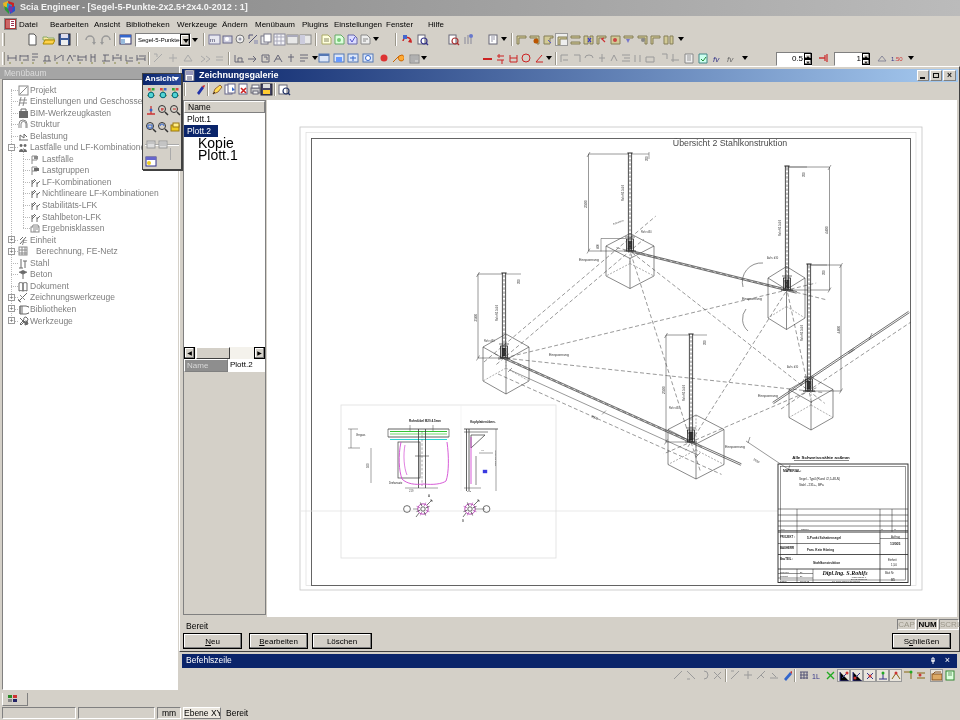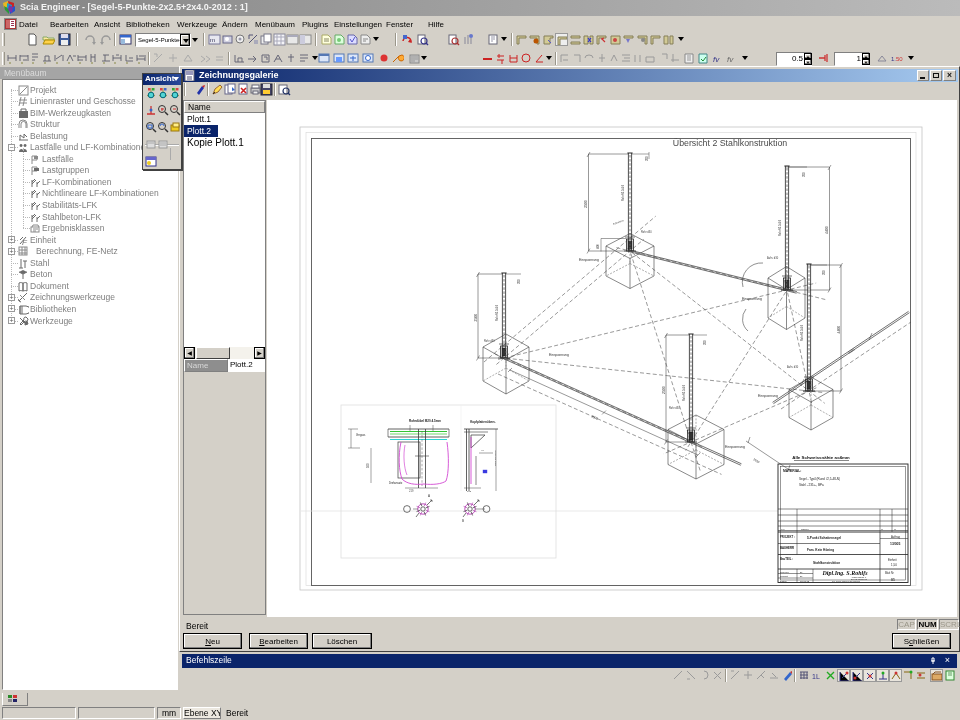--- a/index.html
+++ b/index.html
@@ -410,21 +410,21 @@
         <div class="abs" style="left:8px;top:9.5px;width:7px;height:1px;background-image:repeating-linear-gradient(to right,#b8b8b8 0 1px,transparent 1px 2px)"></div>
         <div class="abs" style="left:15px;top:4.5px;width:11px;height:11px"><svg width="11" height="11" viewBox="0 0 11 11">
             <rect x="1" y="1" width="9" height="9" fill="none" stroke="#8a8a8a"></rect>
             <path d="M2 9 L9 2" stroke="#8a8a8a"></path>
           </svg></div>
         <div class="abs" style="left:27px;top:4.5px;white-space:nowrap">Projekt</div>
         <div class="abs" style="left:8px;top:21.05px;width:7px;height:1px;background-image:repeating-linear-gradient(to right,#b8b8b8 0 1px,transparent 1px 2px)"></div>
         <div class="abs" style="left:15px;top:16.05px;width:11px;height:11px"><svg width="11" height="11" viewBox="0 0 11 11">
             <path d="M3 1 l-2 9 M7 1 l-2 9 M1 4 h8 M1 7 h8" stroke="#8a8a8a"></path>
           </svg></div>
-        <div class="abs" style="left:27px;top:16.05px;white-space:nowrap">Linienraster und Geschosse</div>
+        <div class="abs" style="left:27px;top:16.05px;white-space:nowrap">Einstellungen und Geschosse</div>
         <div class="abs" style="left:8px;top:32.6px;width:7px;height:1px;background-image:repeating-linear-gradient(to right,#b8b8b8 0 1px,transparent 1px 2px)"></div>
         <div class="abs" style="left:15px;top:27.6px;width:11px;height:11px"><svg width="11" height="11" viewBox="0 0 11 11">
             <rect x="1" y="3" width="9" height="7" fill="#6a6a6a"></rect>
             <path d="M3 3 v-2 h5 v2" stroke="#6a6a6a" fill="none"></path>
           </svg></div>
         <div class="abs" style="left:27px;top:27.6px;white-space:nowrap">BIM-Werkzeugkasten</div>
         <div class="abs" style="left:8px;top:44.150000000000006px;width:7px;height:1px;background-image:repeating-linear-gradient(to right,#b8b8b8 0 1px,transparent 1px 2px)"></div>
         <div class="abs" style="left:15px;top:39.150000000000006px;width:11px;height:11px"><svg width="11" height="11" viewBox="0 0 11 11">
             <path d="M1 9 v-4 a4 4 0 0 1 8 0 v4" fill="none" stroke="#8a8a8a"></path>
             <path d="M3 9 v-4 a2 2 0 0 1 5 0 v4" fill="none" stroke="#8a8a8a"></path>
@@ -604,21 +604,21 @@
           <rect x="1" y="2" width="8" height="9" fill="#fff" stroke="#667"></rect>
           <circle cx="8" cy="8" r="3" fill="none" stroke="#236" stroke-width="1.2"></circle>
           <line x1="10" y1="10" x2="12" y2="12" stroke="#236" stroke-width="1.4"></line>
         </svg></span>
     </div>
 
   <div class="abs" style="left:3px;top:33px;width:83px;height:515px;background:#fff;border:1px solid #808080">
     <div class="raised" style="height:12px;background:#d4d0c8;font-size:8.5px;line-height:11px;padding-left:3px;color:#000">Name</div>
     <div style="font-size:8.5px;color:#000;line-height:12px;padding-left:3px">Plott.1</div>
     <div style="font-size:8.5px;color:#fff;background:#0a246a;line-height:12px;padding-left:3px;width:34px">Plott.2</div>
-    <div style="font-size:10px;color:#000;line-height:12px;padding-left:3px">Kopie Plott.1</div>
+    <div style="font-size:14px;color:#000;line-height:12px;padding-left:14px">Kopie Plott.1</div>
     <div class="abs" style="left:0;top:246px;width:81px;height:12px;background:#d4d0c8">
       <span class="btn abs" style="left:0;top:0;width:11px;height:12px;font-size:6px;line-height:11px">◀</span>
       <span class="btn abs" style="right:0;top:0;width:11px;height:12px;font-size:6px;line-height:11px">▶</span>
       <span class="abs" style="left:11px;top:0;width:59px;height:12px;background:#f4f2ec"></span>
       <span class="raised abs" style="left:12px;top:0;width:34px;height:12px;background:#d4d0c8;border-bottom:1px solid #404040;border-right:1px solid #404040"></span>
     </div>
     <div class="abs" style="left:0;top:258px;width:81px;height:13px">
       <span class="abs raised" style="left:0;top:0;width:44px;height:13px;background:#8e8e8e;font-size:8px;line-height:12px;padding-left:2px;color:#d8d8d8">Name</span>
       <span class="abs" style="left:44px;top:0;width:37px;height:13px;background:#fff;font-size:8px;line-height:12px;padding-left:2px">Plott.2</span>
     </div>

